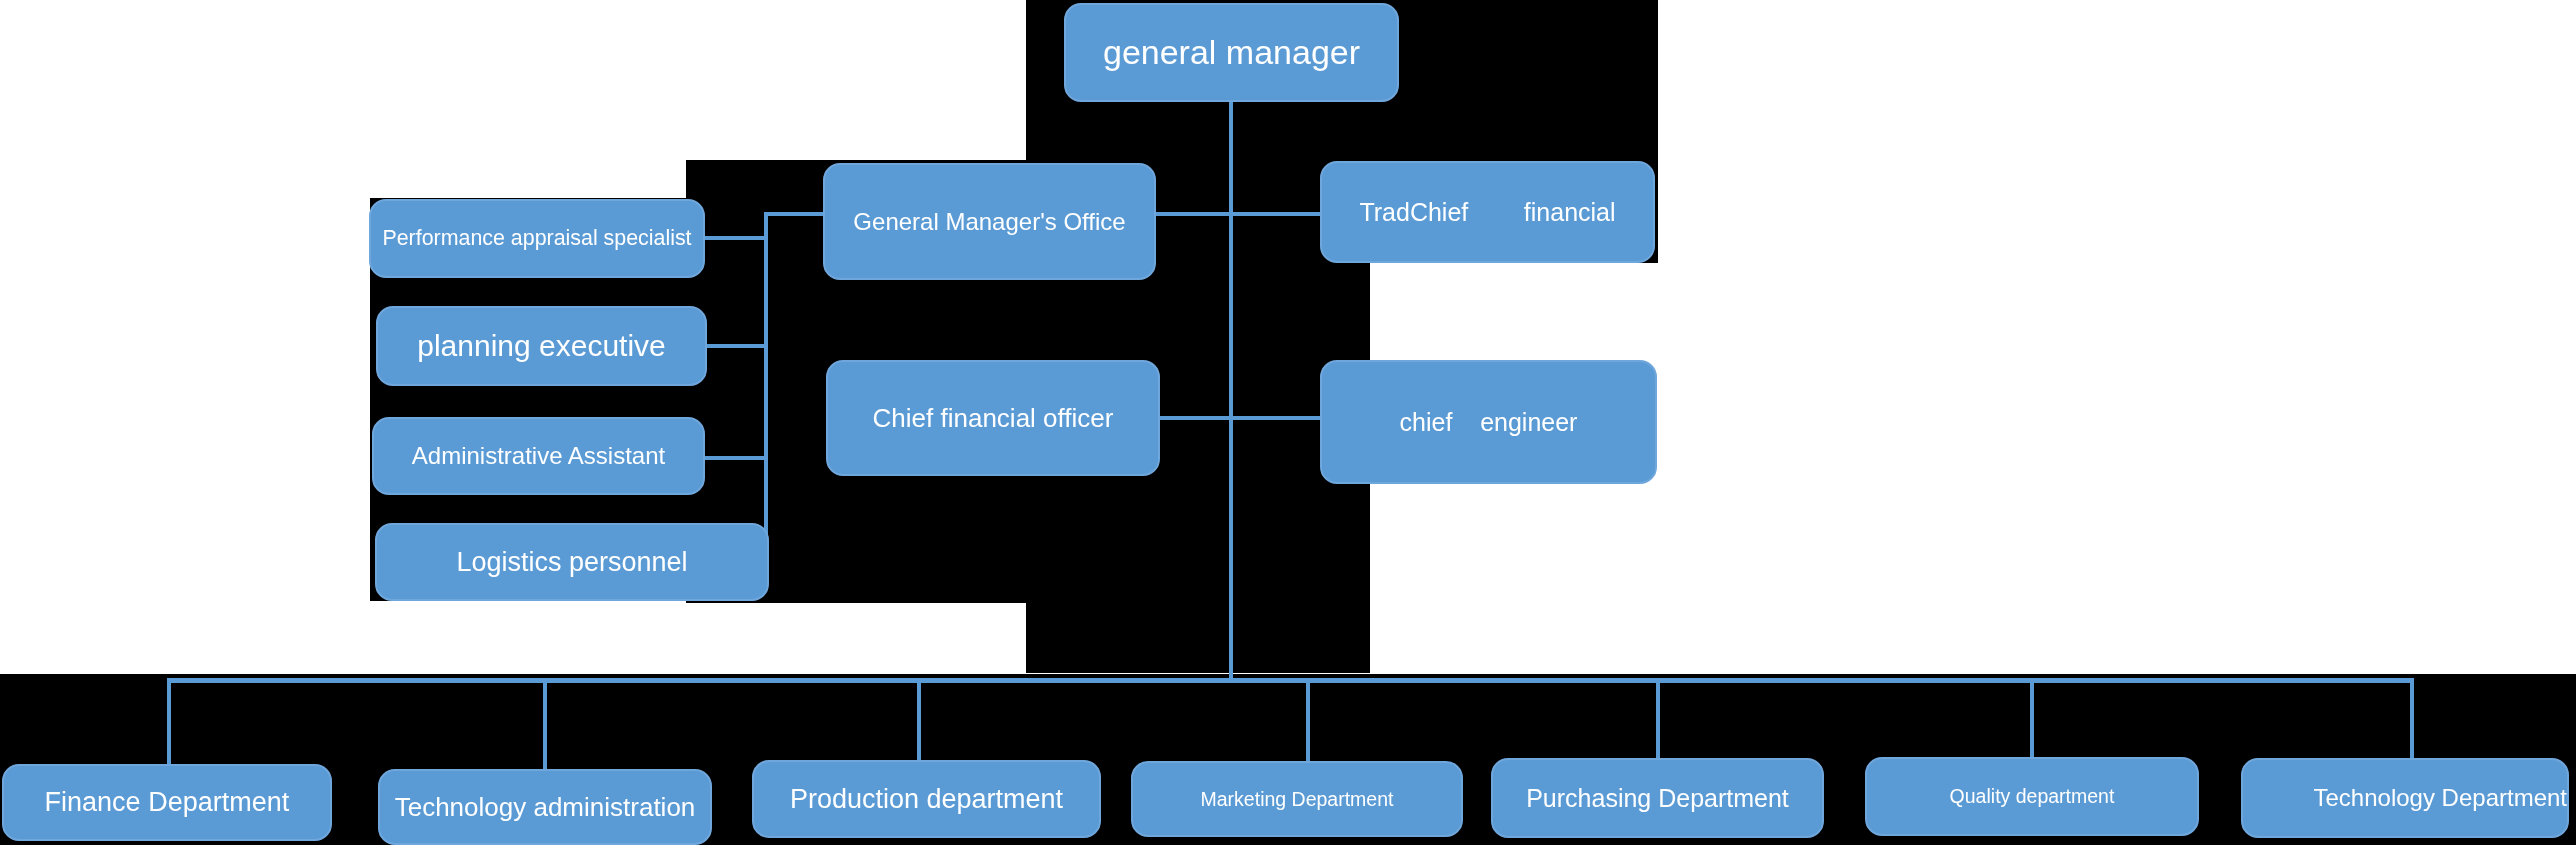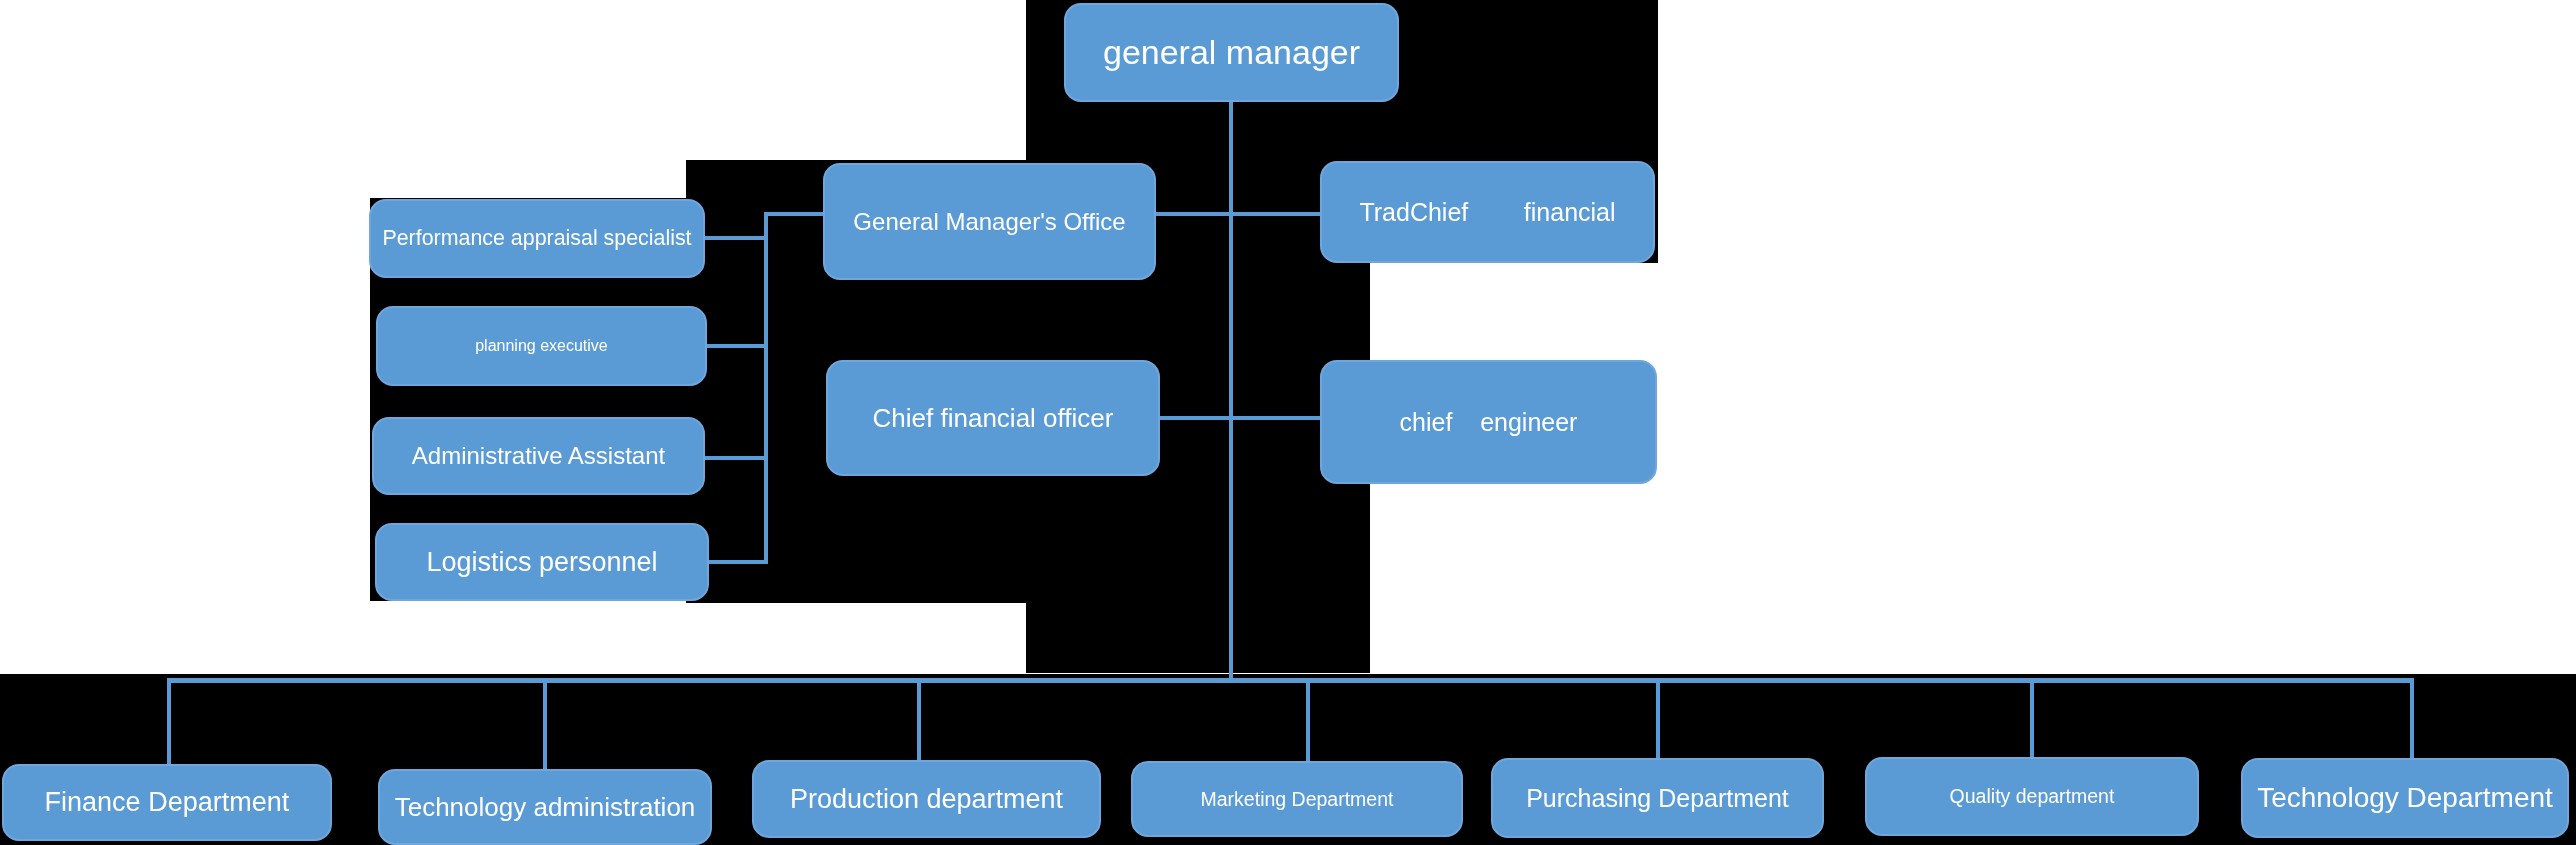--- a/index.html
+++ b/index.html
@@ -50,30 +50,30 @@
   #ln-drop-qua    {left:2030px; top:678px; width:3.7px;    height:81px;}
   #ln-drop-tec    {left:2410px; top:678px; width:3.7px;    height:82px;}
 
   
   #n-general-manager{left:1064px; top:2.8px;   width:335px; height:99px; font-size:34px;}
   #n-gm-office      {left:823px;  top:163px; width:333px; height:117px; font-size:24px;}
   #n-trad-chief     {left:1320px; top:161px; width:335px; height:102px; font-size:25px;}
   #n-cfo            {left:826px;  top:360px; width:334px; height:116px; font-size:26px;}
   #n-chief-engineer {left:1320px; top:360px; width:337px; height:124px; font-size:25px;}
   #n-performance    {left:369px;  top:199px; width:336px; height:79px;  font-size:21.4px;}
-  #n-planning       {left:376px;  top:306px; width:331px; height:80px;  font-size:16px;}
+  #n-planning       {left:376px;  top:306px; width:331px; height:80px;  font-size:30px;}
   #n-admin          {left:372px;  top:417px; width:333px; height:78px;  font-size:24px;}
-  #n-logistics      {left:375px;  top:523px; width:334px; height:78px;  font-size:27px;text-align:center;}
+  #n-logistics      {left:375px;  top:523px; width:394px; height:78px;  font-size:27px;text-align:center;}
   #n-finance        {left:1.9px;    top:764px; width:330px; height:77px;  font-size:27px;}
   #n-personnel      {left:378px;  top:769px; width:334px; height:76px;  font-size:26px;}
   #n-production     {left:752px;  top:760px; width:349px; height:78px;  font-size:27px;}
   #n-marketing      {left:1131px; top:761px; width:332px; height:76px;  font-size:19.5px;}
   #n-purchasing     {left:1491px; top:758px; width:333px; height:80px;  font-size:25px;}
   #n-quality        {left:1865px; top:757px; width:334px; height:79px;  font-size:19.5px;}
-  #n-technology     {left:2241px; top:758px; width:328px; height:80px;  font-size:28px;}
+  #n-technology     {left:2241px; top:758px; width:328px; height:80px;  font-size:24px;justify-content:flex-end;}
 </style>
 </head>
 <body>
 
 <div id="canvas">
 
   <div class="blackregion" id="bg-left"></div>
   <div class="blackregion" id="bg-mid"></div>
   <div class="blackregion" id="bg-top"></div>
   <div class="blackregion" id="bg-column"></div>

